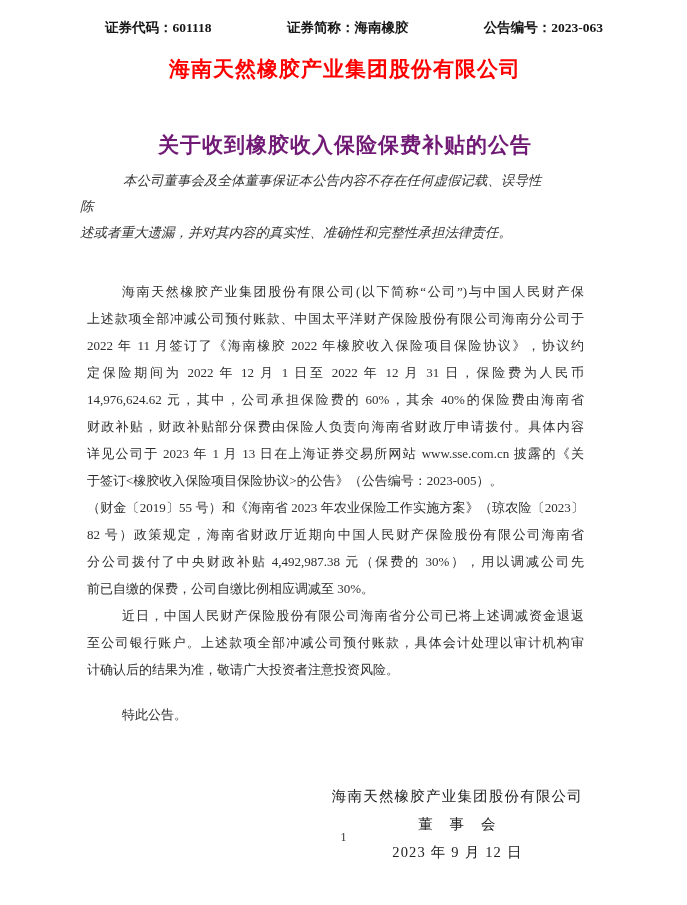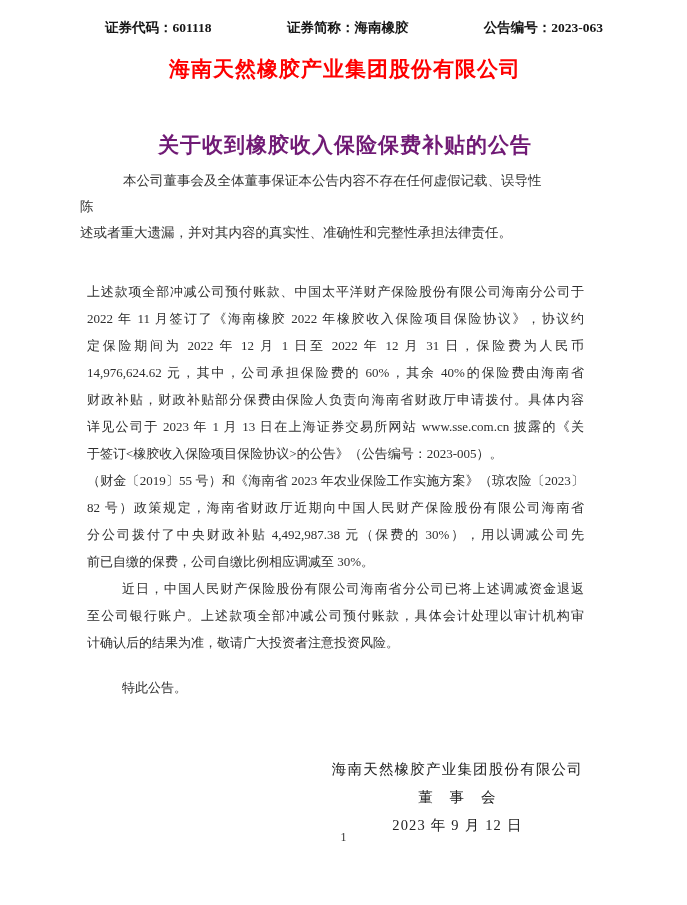--- a/index.html
+++ b/index.html
@@ -21,21 +21,21 @@
   }
   .header-item { white-space:nowrap;text-align:right; }
   .title {
     text-align:center; font-family:"Liberation Sans", sans-serif;
     font-weight:bold; font-size:21px; letter-spacing:1px; line-height:30px;
   }
   .title1 { margin-top:17px; }
   .title2 { margin-top:3px; }
   .disclaimer {
     margin:8px 50px 0 -7px;
-    font-size:13.5px; line-height:26px; color:#333333;
+    font-style:italic; font-size:13.5px; line-height:26px; color:#333333;
   }
   .dline { text-align:left; }
   .dline.indent { text-indent:43px; }
   .body-block { margin-top:32px; margin-right:19px; font-size:13px; line-height:27px; }
   .bline { text-align:justify; text-align-last:justify; height:27px; overflow:hidden; }
   .bline.last { text-align-last:left; }
   .bline.indent { text-indent:35px; }
   .closing {
     margin-top:18px; margin-right:19px;
     font-size:13px; line-height:27px; text-indent:35px;
@@ -64,20 +64,21 @@
 
   <div class="title title1" style="color: rgb(254, 0, 0);">海南天然橡胶产业集团股份有限公司</div>
   <div class="title title2" style="color: #701a75; margin-top: 46px;">关于收到橡胶收入保险保费补贴的公告</div>
 
   <div class="disclaimer" id="disclaimer-lines">
       <div class="dline indent">本公司董事会及全体董事保证本公告内容不存在任何虚假记载、误导性陈</div>
       <div class="dline last">述或者重大遗漏，并对其内容的真实性、准确性和完整性承担法律责任。</div>
     </div>
 
   <div class="body-block" id="body-lines">
+      <div class="bline indent">海南天然橡胶产业集团股份有限公司(以下简称“公司”)与中国人民财产保</div>
       <div class="bline">上述款项全部冲减公司预付账款、中国太平洋财产保险股份有限公司海南分公司于</div>
       <div class="bline">2022 年 11 月签订了《海南橡胶 2022 年橡胶收入保险项目保险协议》，协议约</div>
       <div class="bline">定保险期间为 2022 年 12 月 1 日至 2022 年 12 月 31 日，保险费为人民币</div>
       <div class="bline">14,976,624.62 元，其中，公司承担保险费的 60%，其余 40%的保险费由海南省</div>
       <div class="bline">财政补贴，财政补贴部分保费由保险人负责向海南省财政厅申请拨付。具体内容</div>
       <div class="bline">详见公司于 2023 年 1 月 13 日在上海证券交易所网站 www.sse.com.cn 披露的《关</div>
       <div class="bline last">于签订&lt;橡胶收入保险项目保险协议&gt;的公告》（公告编号：2023-005）。</div>
       <div class="bline">（财金〔2019〕55 号）和《海南省 2023 年农业保险工作实施方案》（琼农险〔2023〕</div>
       <div class="bline">82 号）政策规定，海南省财政厅近期向中国人民财产保险股份有限公司海南省</div>
       <div class="bline">分公司拨付了中央财政补贴 4,492,987.38 元（保费的 30%），用以调减公司先</div>

